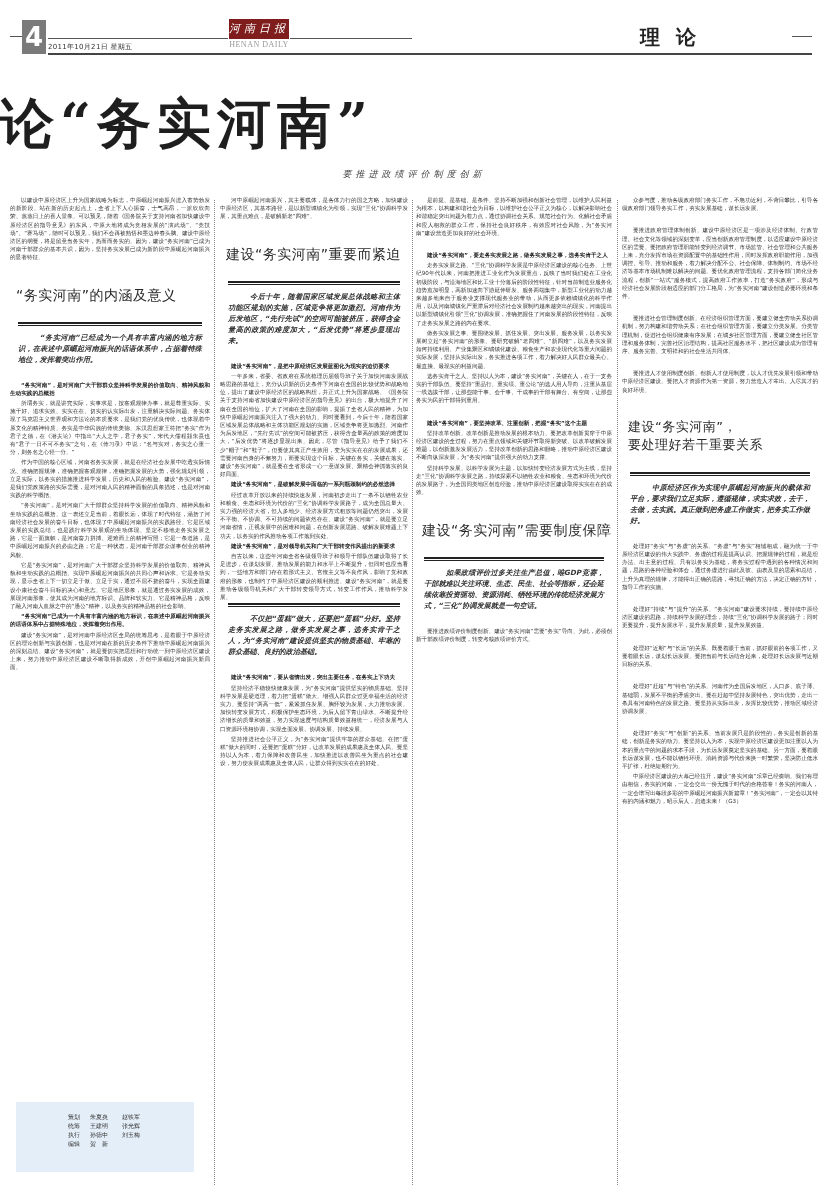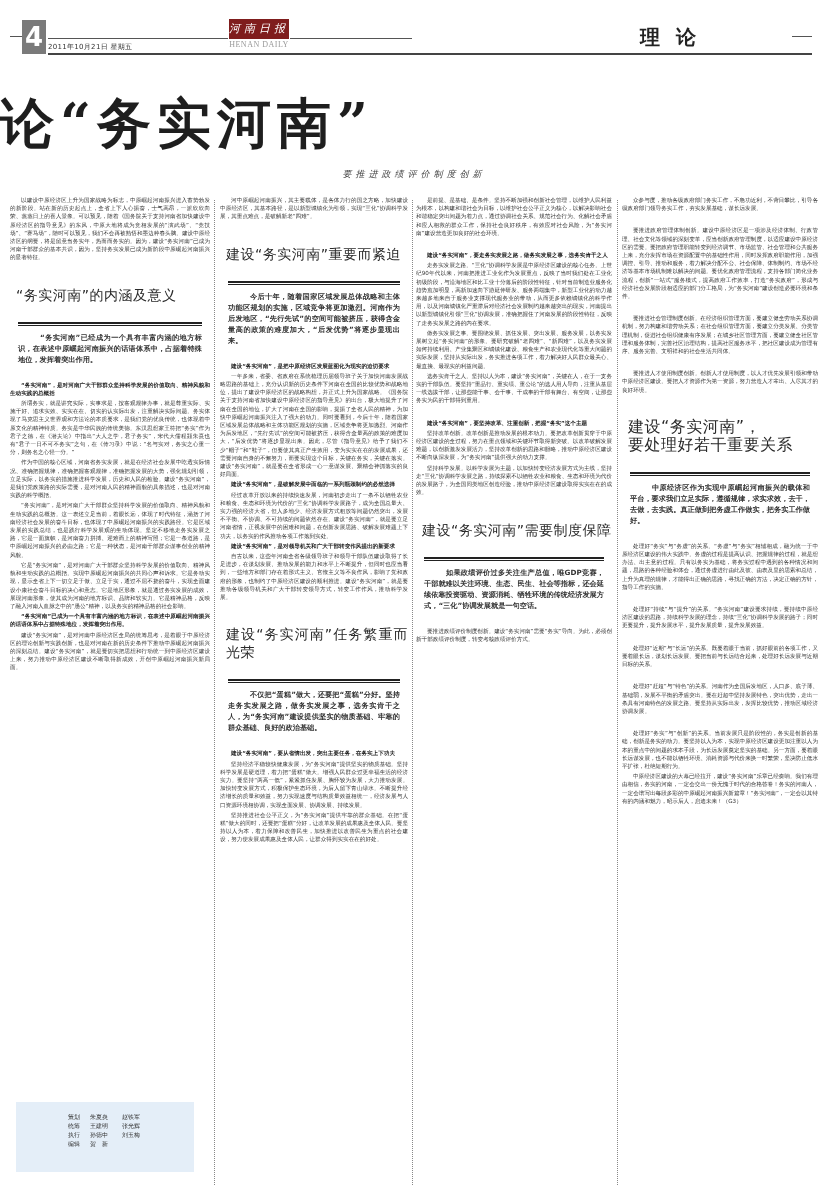--- a/index.html
+++ b/index.html
@@ -28,22 +28,22 @@
   .col1 { left: 10px; width: 200px; height: 990px; }
   .col2 { left: 220px; width: 188px; height: 990px; }
   .col3 { left: 416px; width: 196px; height: 990px; }
   .col4 { left: 622px; width: 196px; height: 990px; }
   .divider { position: absolute; top: 200px; width: 0; height: 985px; border-left: 1px dotted #888; }
   .d1 { left: 214px; } .d2 { left: 412px; } .d3 { left: 617px; }
 
   .para { text-indent: 11px; margin-bottom: 2px; word-break: break-all; }
   .para-lead { font-weight: bold; color: #222; }
   .sec-head { font-family: "DejaVu Sans", sans-serif; font-weight: normal; font-size: 14px; line-height: 18px; color: #2a2a2a; margin: 24px 0 18px 6px; letter-spacing: 0.5px; }
-  .sec-head.two-line { font-size: 16px; }
-  .summary { margin: 0 8px 16px 8px; }
+  .sec-head.two-line { font-size: 13px; }
+  .summary { margin: 0 8px 16px 8px; font-style: italic; }
   .summary-bar { height: 4px; border-top: 2px solid #222; border-bottom: 1px solid #222; margin-bottom: 6px; }
   .summary-text { font-size: 7.2px; line-height: 11px; font-weight: bold; color: #333; text-indent: 22px; text-align: justify; word-break: break-all; }
   .gap { height: 12px; }
 
   .credits { position: absolute; left: 16px; top: 1102px; width: 178px; height: 70px; background: #e4eef8; padding: 10px 0 0 52px; }
   .credit-row { font-family: "DejaVu Serif", serif; font-size: 6px; line-height: 9px; color: #333; display: flex; }
   .credit-row span { display: inline-block; }
   .credit-role { width: 22px; }
   .credit-n1 { width: 32px; }
 </style>
@@ -115,21 +115,20 @@
   <div class="summary">
     <div class="summary-bar"></div>
     <p class="summary-text">今后十年，随着国家区域发展总体战略和主体功能区规划的实施，区域竞争将更加激烈。河南作为后发地区，“先行先试”的空间可能被挤压，获得含金量高的政策的难度加大，“后发优势”将逐步显现出来。</p>
   </div>
   <p class="para para-lead">建设“务实河南”，是把中原经济区发展蓝图化为现实的迫切要求</p>
   <p class="para">一年多来，省委、省政府在系统梳理历届领导班子关于加快河南发展战略思路的基础上，充分认识新的历史条件下河南在全国的比较优势和战略地位，提出了建设中原经济区的战略构想，并正式上升为国家战略。《国务院关于支持河南省加快建设中原经济区的指导意见》的出台，极大地提升了河南在全国的地位，扩大了河南在全国的影响，提振了全省人民的精神，为加快中原崛起河南振兴注入了强大的动力。同时要看到，今后十年，随着国家区域发展总体战略和主体功能区规划的实施，区域竞争将更加激烈。河南作为后发地区，“先行先试”的空间可能被挤压，获得含金量高的政策的难度加大，“后发优势”将逐步显现出来。因此，尽管《指导意见》给予了我们不少“帽子”和“鞋子”，但要使其真正产生效用，变为实实在在的发展成果，还需要河南自身的不懈努力，而要实现这个目标，关键在务实，关键在落实。建设“务实河南”，就是要在全省形成一心一意谋发展、聚精会神抓落实的良好局面。</p>
   <p class="para para-lead">建设“务实河南”，是破解发展中面临的一系列瓶颈制约的必然选择</p>
   <p class="para">经过改革开放以来的持续快速发展，河南初步走出了一条不以牺牲农业和粮食、生态和环境为代价的“三化”协调科学发展路子，成为全国总量大、实力强的经济大省，但人多地少、经济发展方式粗放等问题仍然突出，发展不平衡、不协调、不可持续的问题依然存在。建设“务实河南”，就是要立足河南省情，正视发展中的困难和问题，在创新发展思路、破解发展难题上下功夫，以务实的作风推动各项工作落到实处。</p>
   <p class="para para-lead">建设“务实河南”，是对领导机关和广大干部转变作风提出的新要求</p>
   <p class="para">自古以来，这些年河南全省各级领导班子和领导干部队伍建设取得了长足进步，在谋划发展、推动发展的能力和水平上不断提升，但同时也应当看到，一些地方和部门存在着形式主义、官僚主义等不良作风，影响了党和政府的形象，也制约了中原经济区建设的顺利推进。建设“务实河南”，就是要推动各级领导机关和广大干部转变领导方式，转变工作作风，推动科学发展。</p>
-  <h2 class="sec-head">建设“务实河南”任务繁重而光荣</h2>
   <div class="summary">
     <div class="summary-bar"></div>
     <p class="summary-text">不仅把“蛋糕”做大，还要把“蛋糕”分好。坚持走务实发展之路，做务实发展之事，选务实肯干之人，为“务实河南”建设提供坚实的物质基础、牢靠的群众基础、良好的政治基础。</p>
   </div>
   <p class="para para-lead">建设“务实河南”，要从省情出发，突出主要任务，在务实上下功夫</p>
   <p class="para">坚持经济平稳较快健康发展，为“务实河南”提供坚实的物质基础。坚持科学发展是硬道理，着力把“蛋糕”做大。增强人民群众过更幸福生活的经济实力。要坚持“两高一低”，紧紧抓住发展、胸怀较为发展，大力推动发展。加快转变发展方式，积极保护生态环境，为后人留下青山绿水。不断提升经济增长的质量和效益，努力实现速度与结构质量效益相统一，经济发展与人口资源环境相协调，实现全面发展、协调发展、持续发展。</p>
   <p class="para">坚持推进社会公平正义，为“务实河南”提供牢靠的群众基础。在把“蛋糕”做大的同时，还要把“蛋糕”分好，让改革发展的成果惠及全体人民。要坚持以人为本，着力保障和改善民生，加快推进以改善民生为重点的社会建设，努力使发展成果惠及全体人民，让群众得到实实在在的好处。</p>
 </div>
 
 <div class="col col3">

